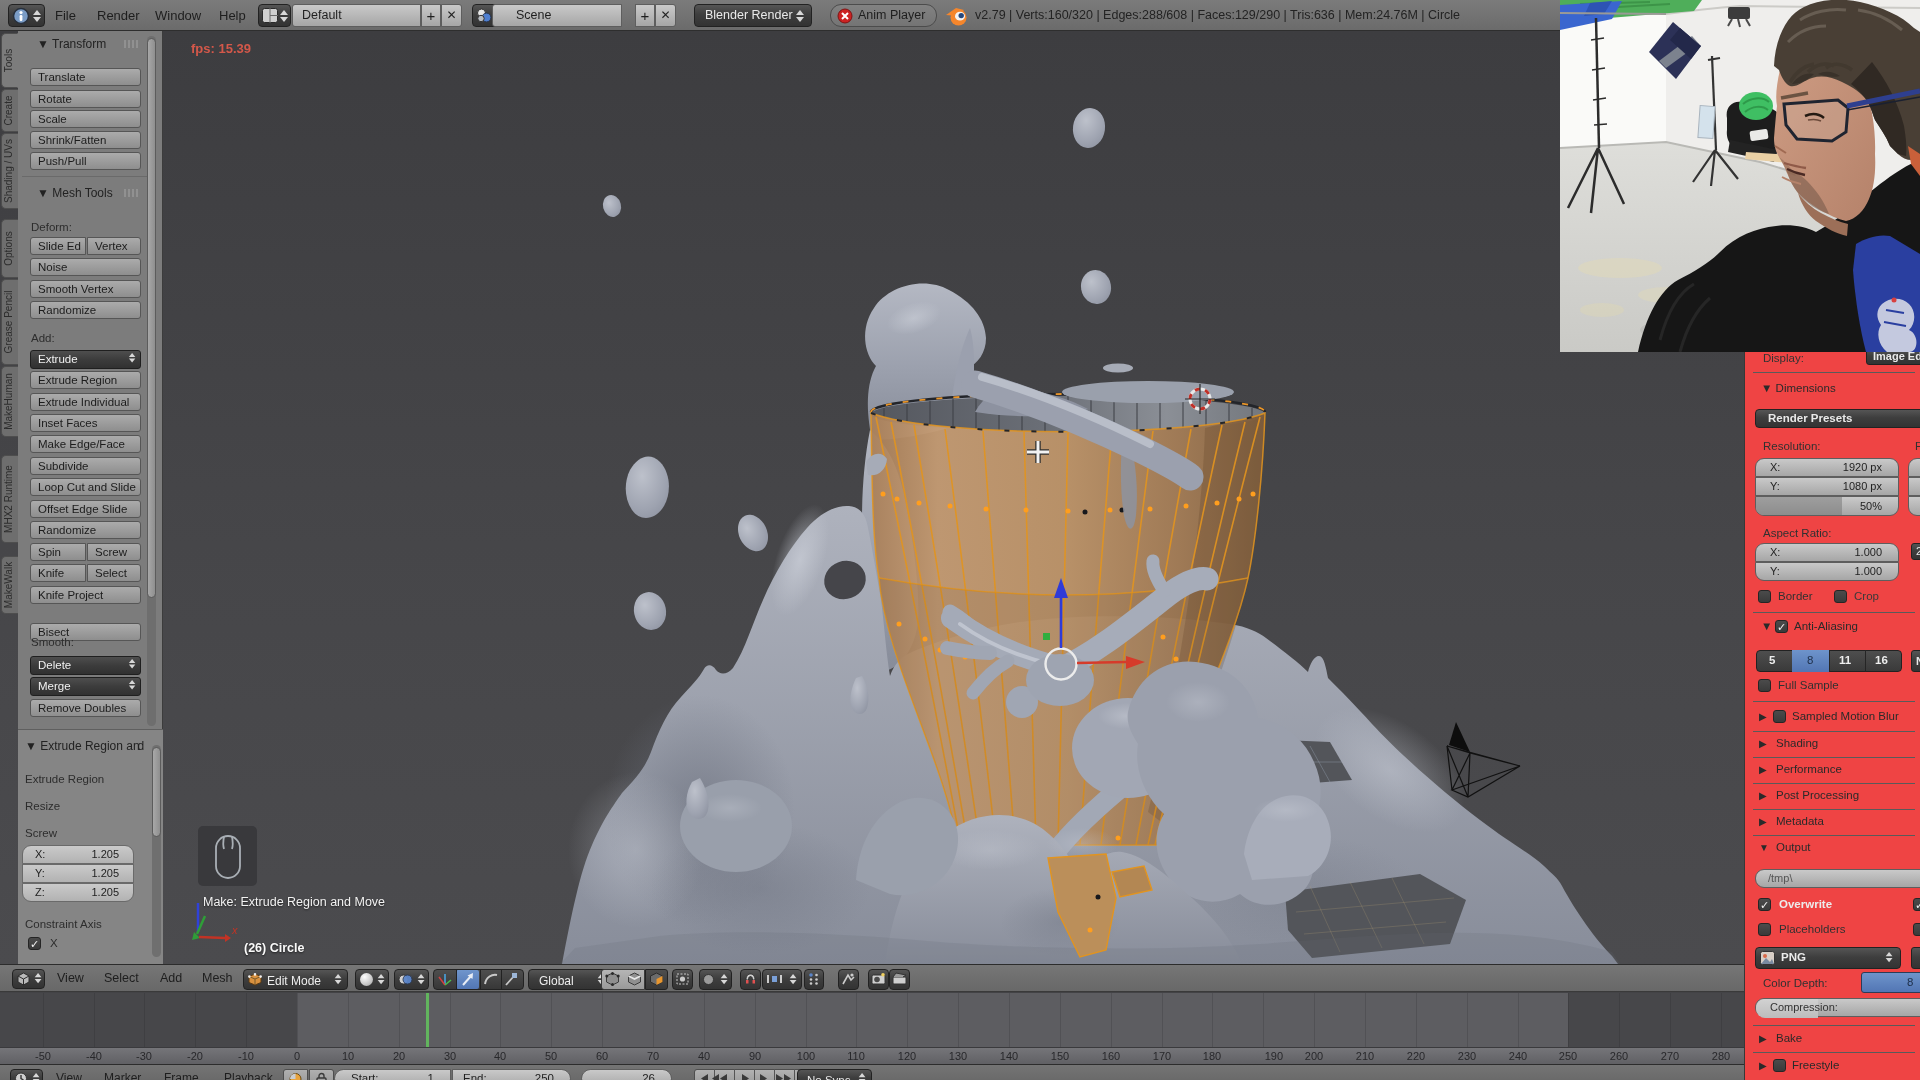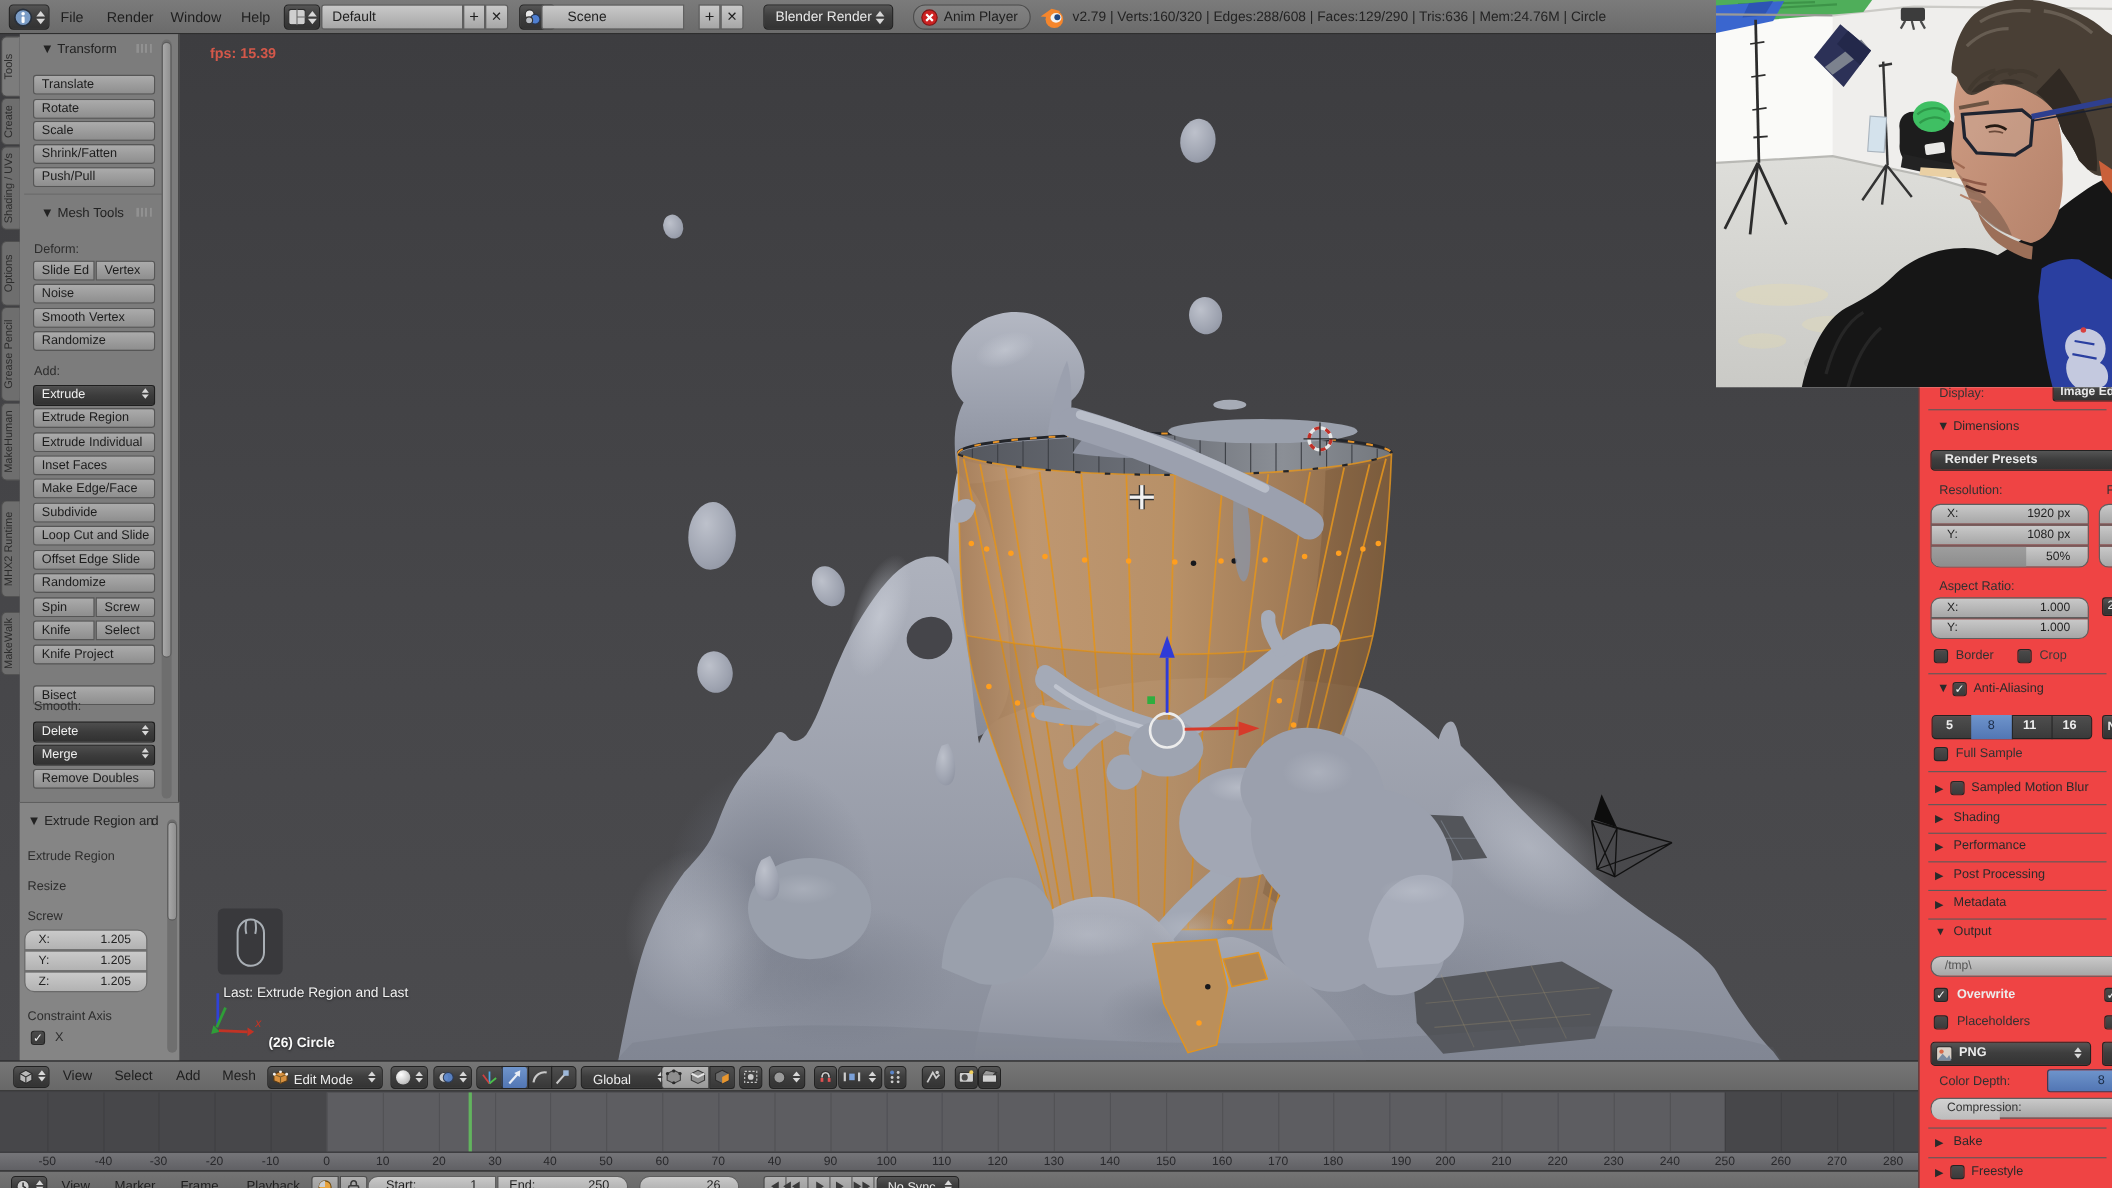--- a/index.html
+++ b/index.html
@@ -242,21 +242,21 @@
   </svg>
 
   <div class="abs" style="left:191px;top:41px;font-size:13px;font-weight:bold;color:#d4584a;">fps: 15.39</div>
   <div class="abs" style="left:198px;top:826px;width:59px;height:60px;background:#39393c;border-radius:5px;"></div>
   <svg class="abs" style="left:208px;top:832px;" width="40" height="50" viewBox="0 0 40 50">
       <g fill="none" stroke="#a9afb5" stroke-width="1.8">
         <rect x="8" y="4" width="24" height="42" rx="12"></rect>
         <path d="M16 4.5 C15 10,15 14,16 17 M24 4.5 C25 10,25 14,24 17"></path>
       </g>
     </svg>
-  <div class="abs" style="left:203px;top:895px;font-size:12.5px;color:#f2f2f2;text-shadow:0 1px 2px rgba(0,0,0,.6);">Last: Extrude Region and Last</div>
+  <div class="abs" style="left:203px;top:895px;font-size:12.5px;color:#f2f2f2;text-shadow:0 1px 2px rgba(0,0,0,.6);">Make: Extrude Region and Move</div>
   <div class="abs" style="left:244px;top:941px;font-size:12.5px;font-weight:bold;color:#fafafa;text-shadow:0 1px 2px rgba(0,0,0,.6);">(26) Circle</div>
   <svg class="abs" style="left:180px;top:898px;" width="60" height="48" viewBox="0 0 60 48">
     <path d="M18 5 L18 34" stroke="#3042d8" stroke-width="2.5"></path>
     <path d="M25 18 L17 36" stroke="#2f9e38" stroke-width="2.5"></path>
       <path d="M14 34 L20 40 L12 42 Z" fill="#2f9e38"></path>
     <path d="M19 39 L45 40" stroke="#c23325" stroke-width="2.5"></path>
       <path d="M45 36 L51 40 L45 44 Z" fill="#c23325"></path>
     <text x="52" y="36" font-size="11" fill="#c23325" font-style="italic">x</text>
   </svg>
 

